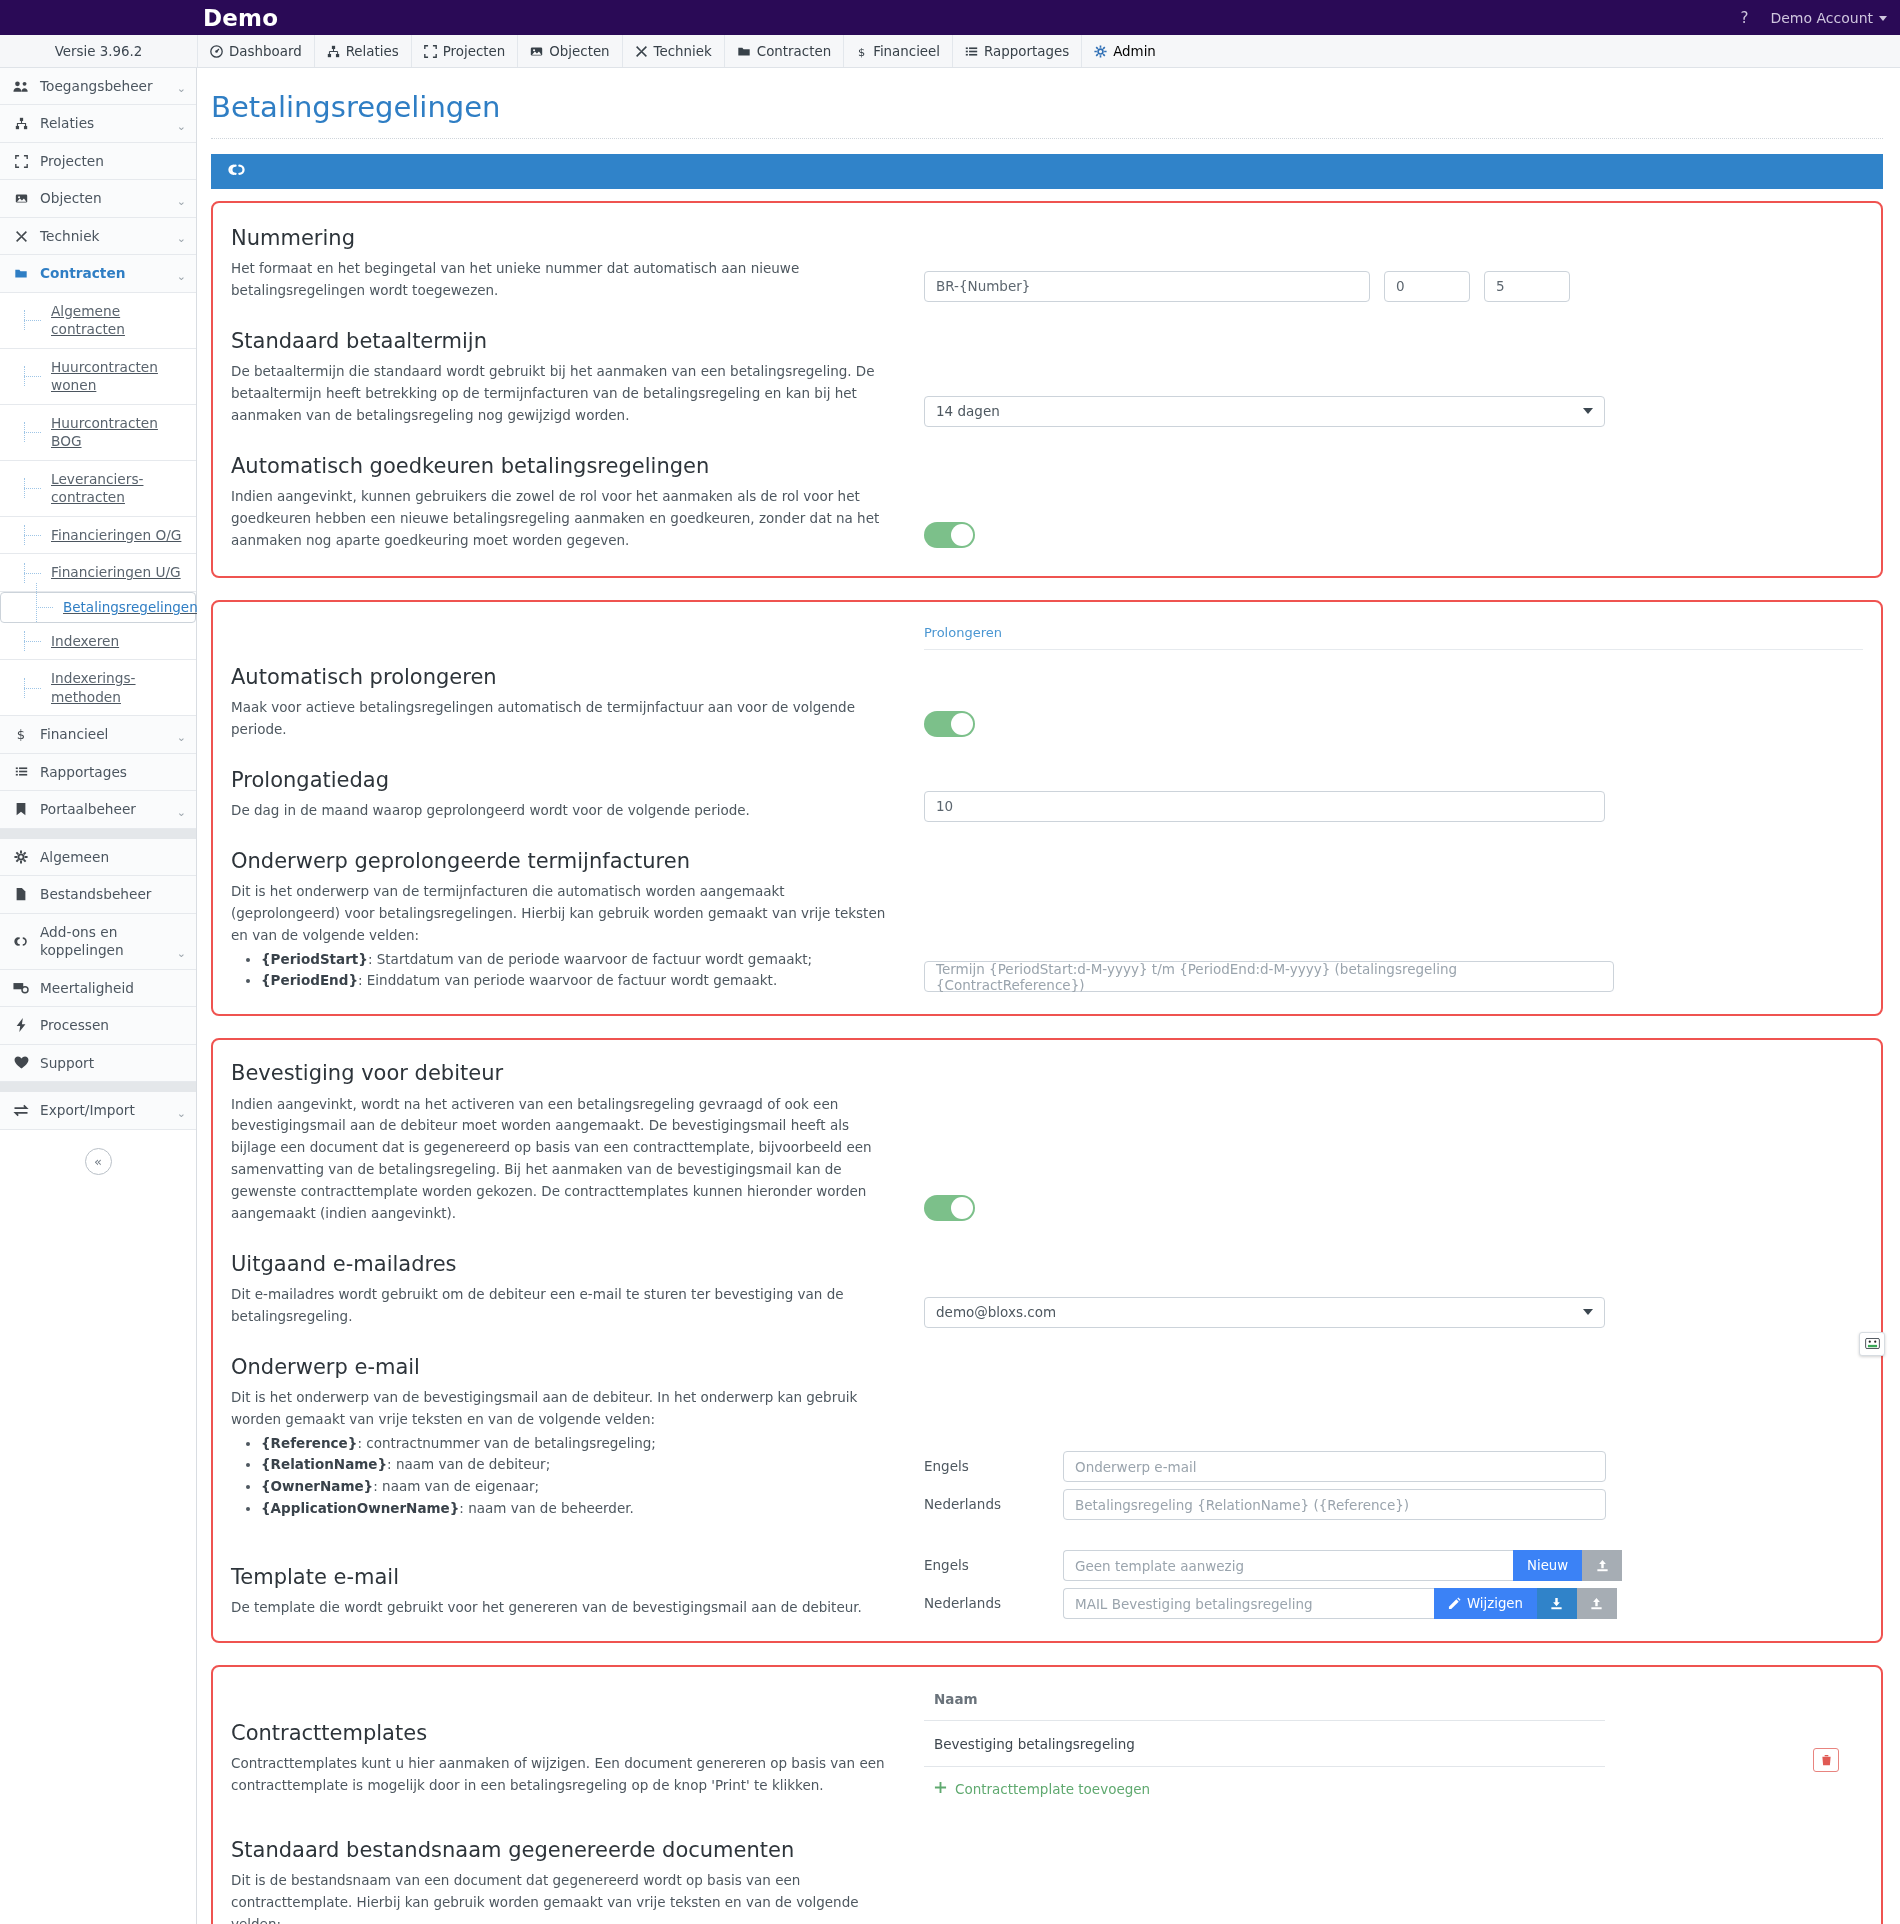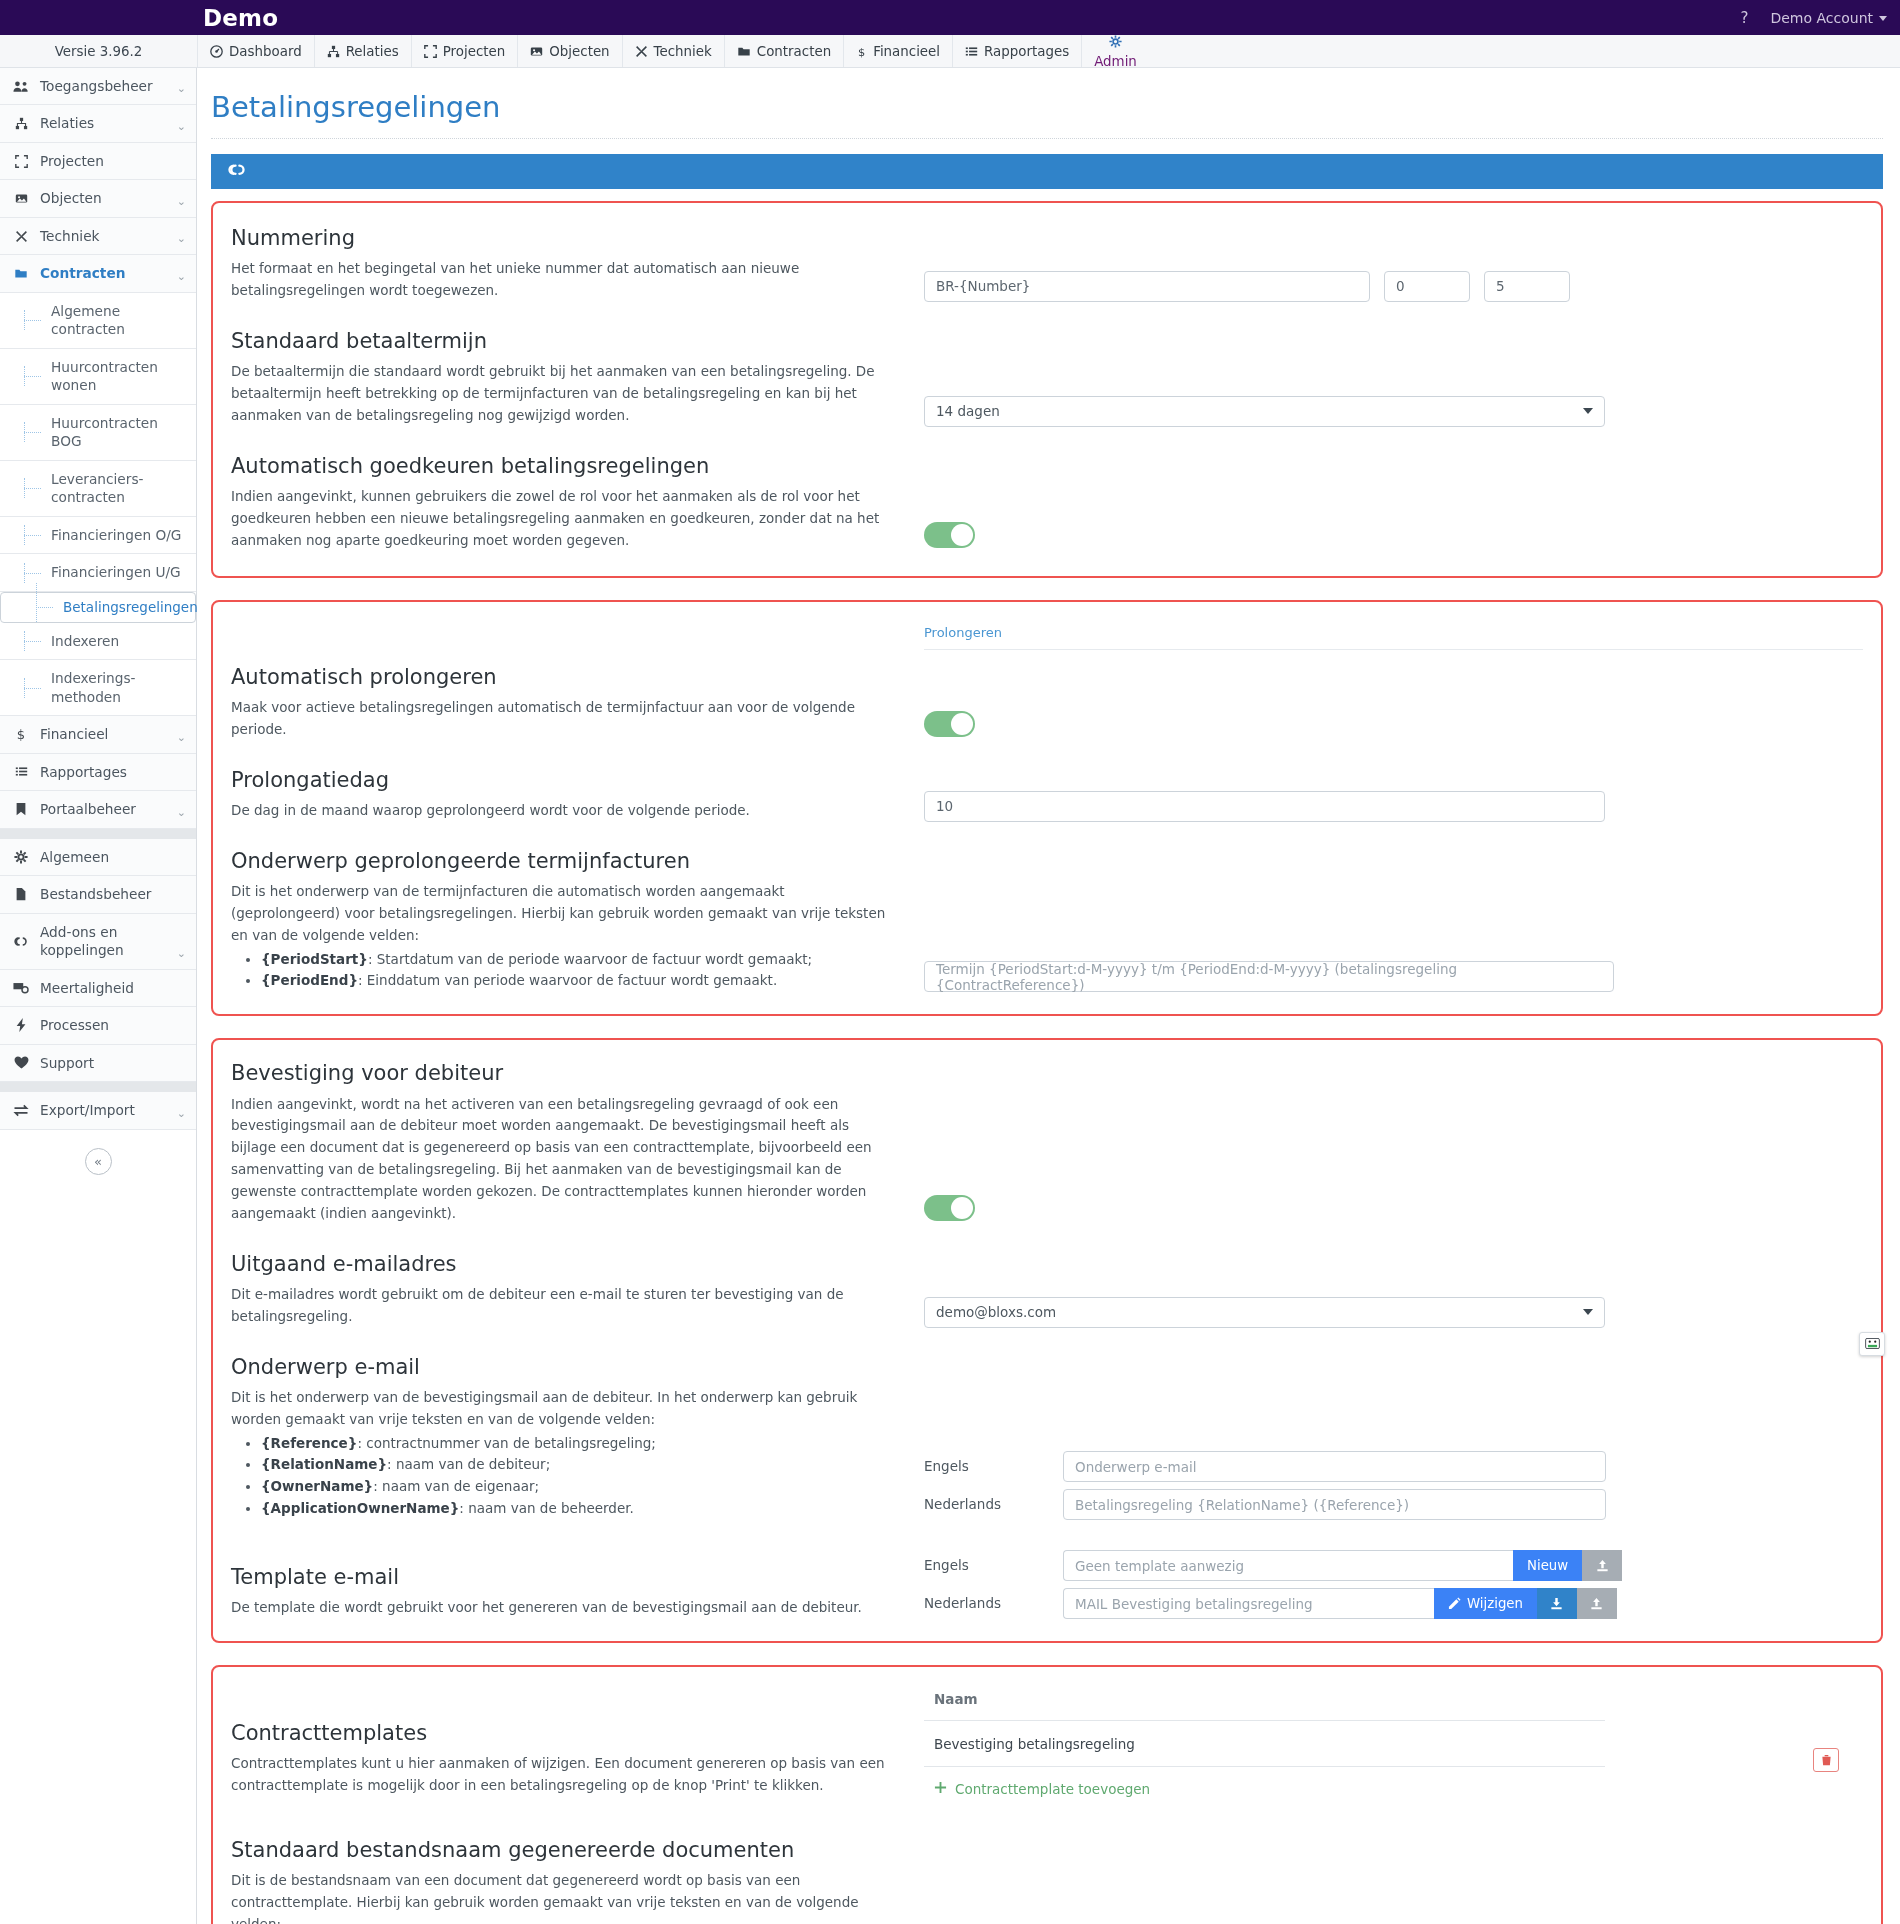--- a/index.html
+++ b/index.html
@@ -37,21 +37,21 @@
     display:flex; align-items:stretch; font-size:13.4px;
   }
   .navbar .version{
     width:197px; display:flex; align-items:center; justify-content:center;
     color:#3d4751; font-size:13.4px;
   }
   .navbar .nav-item{
     display:flex; align-items:center; gap:6px; padding:0 12px;
     border-left:1px solid #e3e7ec; color:#384149; cursor:pointer; white-space:nowrap;
   }
-  .navbar .nav-item.active{ color:#701a75;flex-direction:column; }
+  .navbar .nav-item.active{ color:#000000; }
   .navbar .nav-item svg{ display:block; }
   
   .shell{ display:flex; height:calc(1925px - 67px); }
   
   .sidebar{
     width:197px; min-width:197px; background:#ffffff;
     border-right:1px solid #d9dde2;
     font-size:13.7px; color:#4b555f;
   }
   .sb-item{
@@ -61,21 +61,21 @@
     min-height:30px;
   }
   .sb-item .sb-ic{ width:18px; display:flex; justify-content:center; color:#41474d; flex:0 0 18px;}
   .sb-item .sb-lbl{ flex:1; line-height:1.35; }
   .sb-item .sb-chev{ color:#9aa3ab; font-size:11px; align-self:flex-end; }
   .sb-item.open .sb-lbl{ color:#2f7ec4; font-weight:bold; }
   .sb-item.open .sb-ic{ color:#2f7ec4; }
   .sb-sub{
     display:flex; align-items:center; padding:9px 8px 9px 0;
     border-bottom:1px solid #e6e9ed; background:#fff; cursor:pointer;
-    position:relative; min-height:30px;
+    position:relative; min-height:30px;text-decoration:underline;
   }
   .sb-sub .tree{
     width:51px; flex:0 0 51px; height:100%;
     position:relative;
   }
   .sb-sub .tree:before{
     content:""; position:absolute; left:24px; top:-10px; bottom:-10px;
     border-left:1px dotted #9ec5e6;
   }
   .sb-sub .tree:after{

